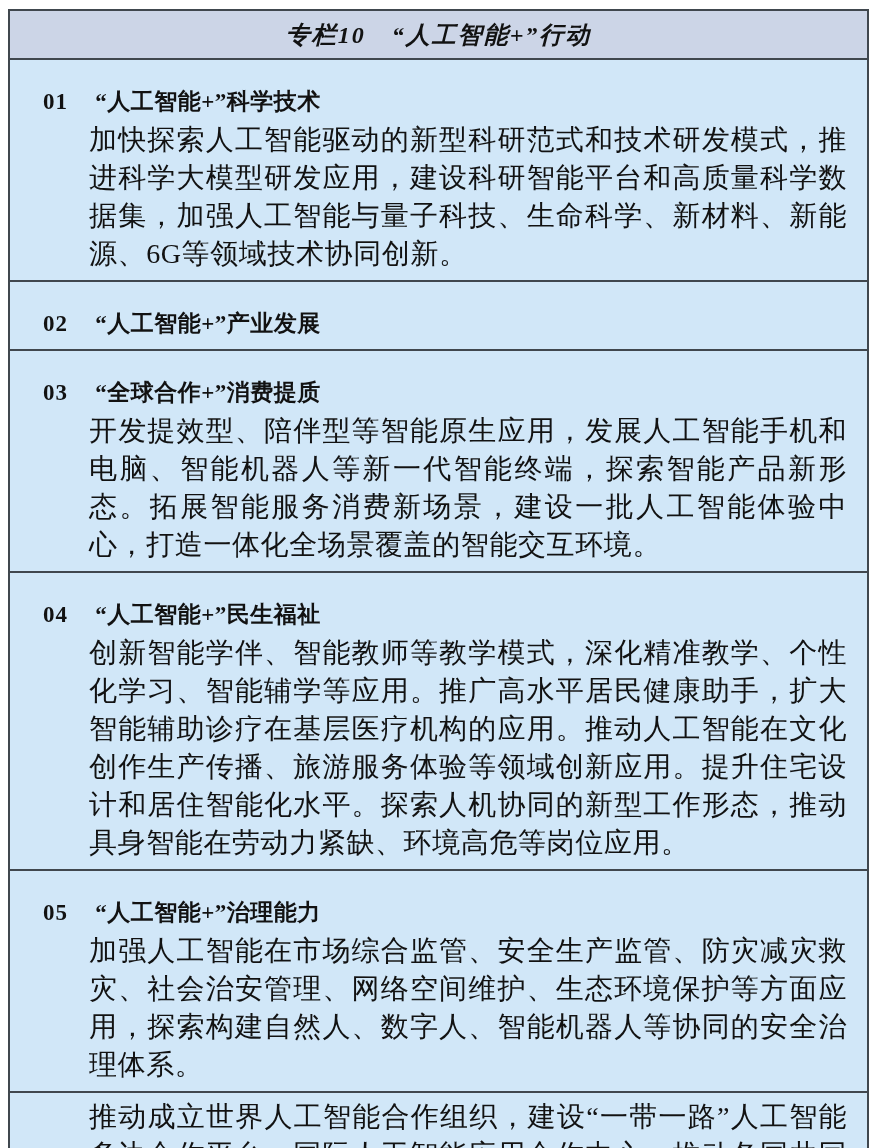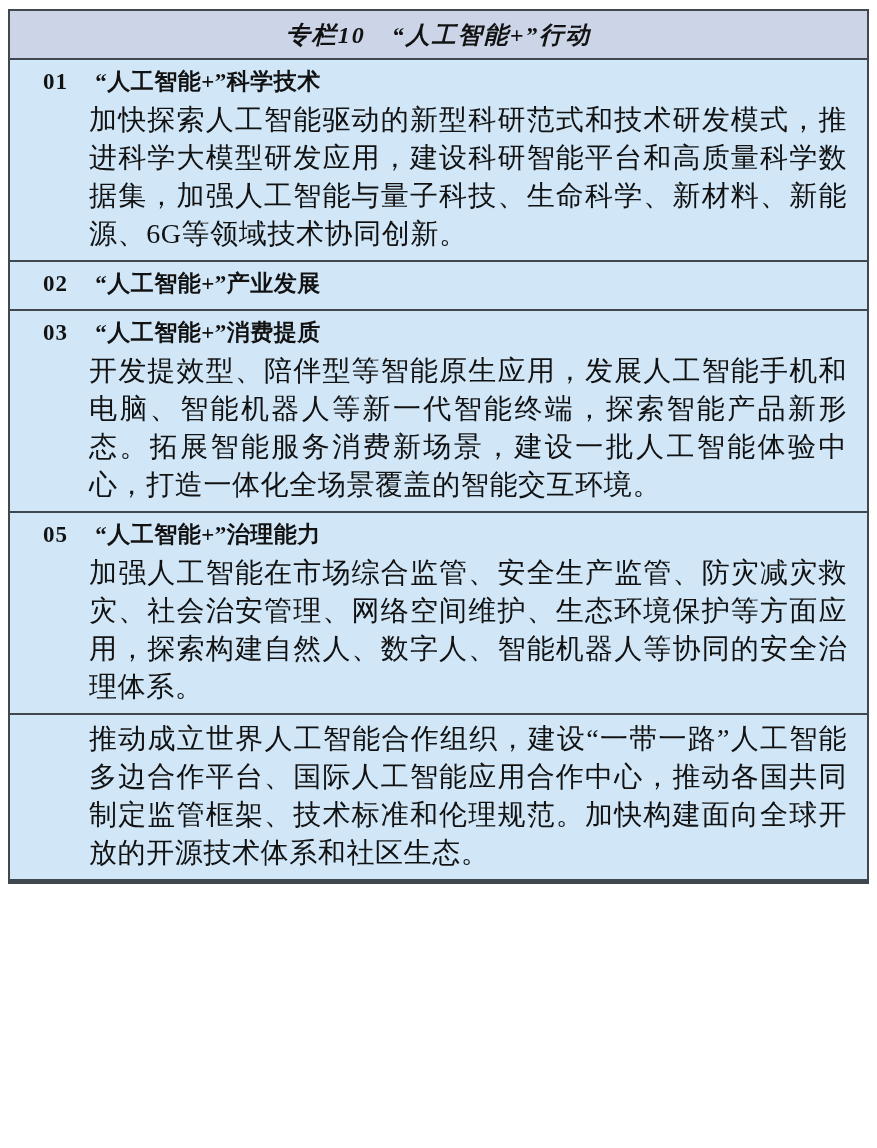--- a/index.html
+++ b/index.html
@@ -38,20 +38,21 @@
   }
   .row + .row {
     border-top: 2px solid var(--border-color, #40474e);
   }
   .sec-head {
     font-size: 23px;
     font-weight: bold;
     line-height: 36px;
     letter-spacing: 0.5px;
     white-space: nowrap;
+    margin-top: 20px;
   }
   .sec-num {
     display: inline-block;
     min-width: 46px;
     font-weight: 600;
     letter-spacing: 1px;
   }
   .sec-body {
     margin: 1px 0 0 46px;
     font-size: 28px;
@@ -79,25 +80,32 @@
   <section class="row">
     <div class="sec-head">
       <span class="sec-num">02</span>
       <span class="sec-title">“人工智能+”产业发展</span>
     </div>
   </section>
 
   <section class="row">
     <div class="sec-head">
       <span class="sec-num">03</span>
-      <span class="sec-title">“人工智能+”消费提质</span>
+      <span class="sec-title">“全球合作+”消费提质</span>
     </div>
     <p class="sec-body">开发提效型、陪伴型等智能原生应用，发展人工智能手机和电脑、智能机器人等新一代智能终端，探索智能产品新形态。拓展智能服务消费新场景，建设一批人工智能体验中心，打造一体化全场景覆盖的智能交互环境。</p>
   </section>
 
+  <section class="row">
+    <div class="sec-head">
+      <span class="sec-num">04</span>
+      <span class="sec-title">“人工智能+”民生福祉</span>
+    </div>
+    <p class="sec-body">创新智能学伴、智能教师等教学模式，深化精准教学、个性化学习、智能辅学等应用。推广高水平居民健康助手，扩大智能辅助诊疗在基层医疗机构的应用。推动人工智能在文化创作生产传播、旅游服务体验等领域创新应用。提升住宅设计和居住智能化水平。探索人机协同的新型工作形态，推动具身智能在劳动力紧缺、环境高危等岗位应用。</p>
+  </section>
 
   <section class="row">
     <div class="sec-head">
       <span class="sec-num">05</span>
       <span class="sec-title">“人工智能+”治理能力</span>
     </div>
     <p class="sec-body">加强人工智能在市场综合监管、安全生产监管、防灾减灾救灾、社会治安管理、网络空间维护、生态环境保护等方面应用，探索构建自然人、数字人、智能机器人等协同的安全治理体系。</p>
   </section>
 
   <section class="row">

